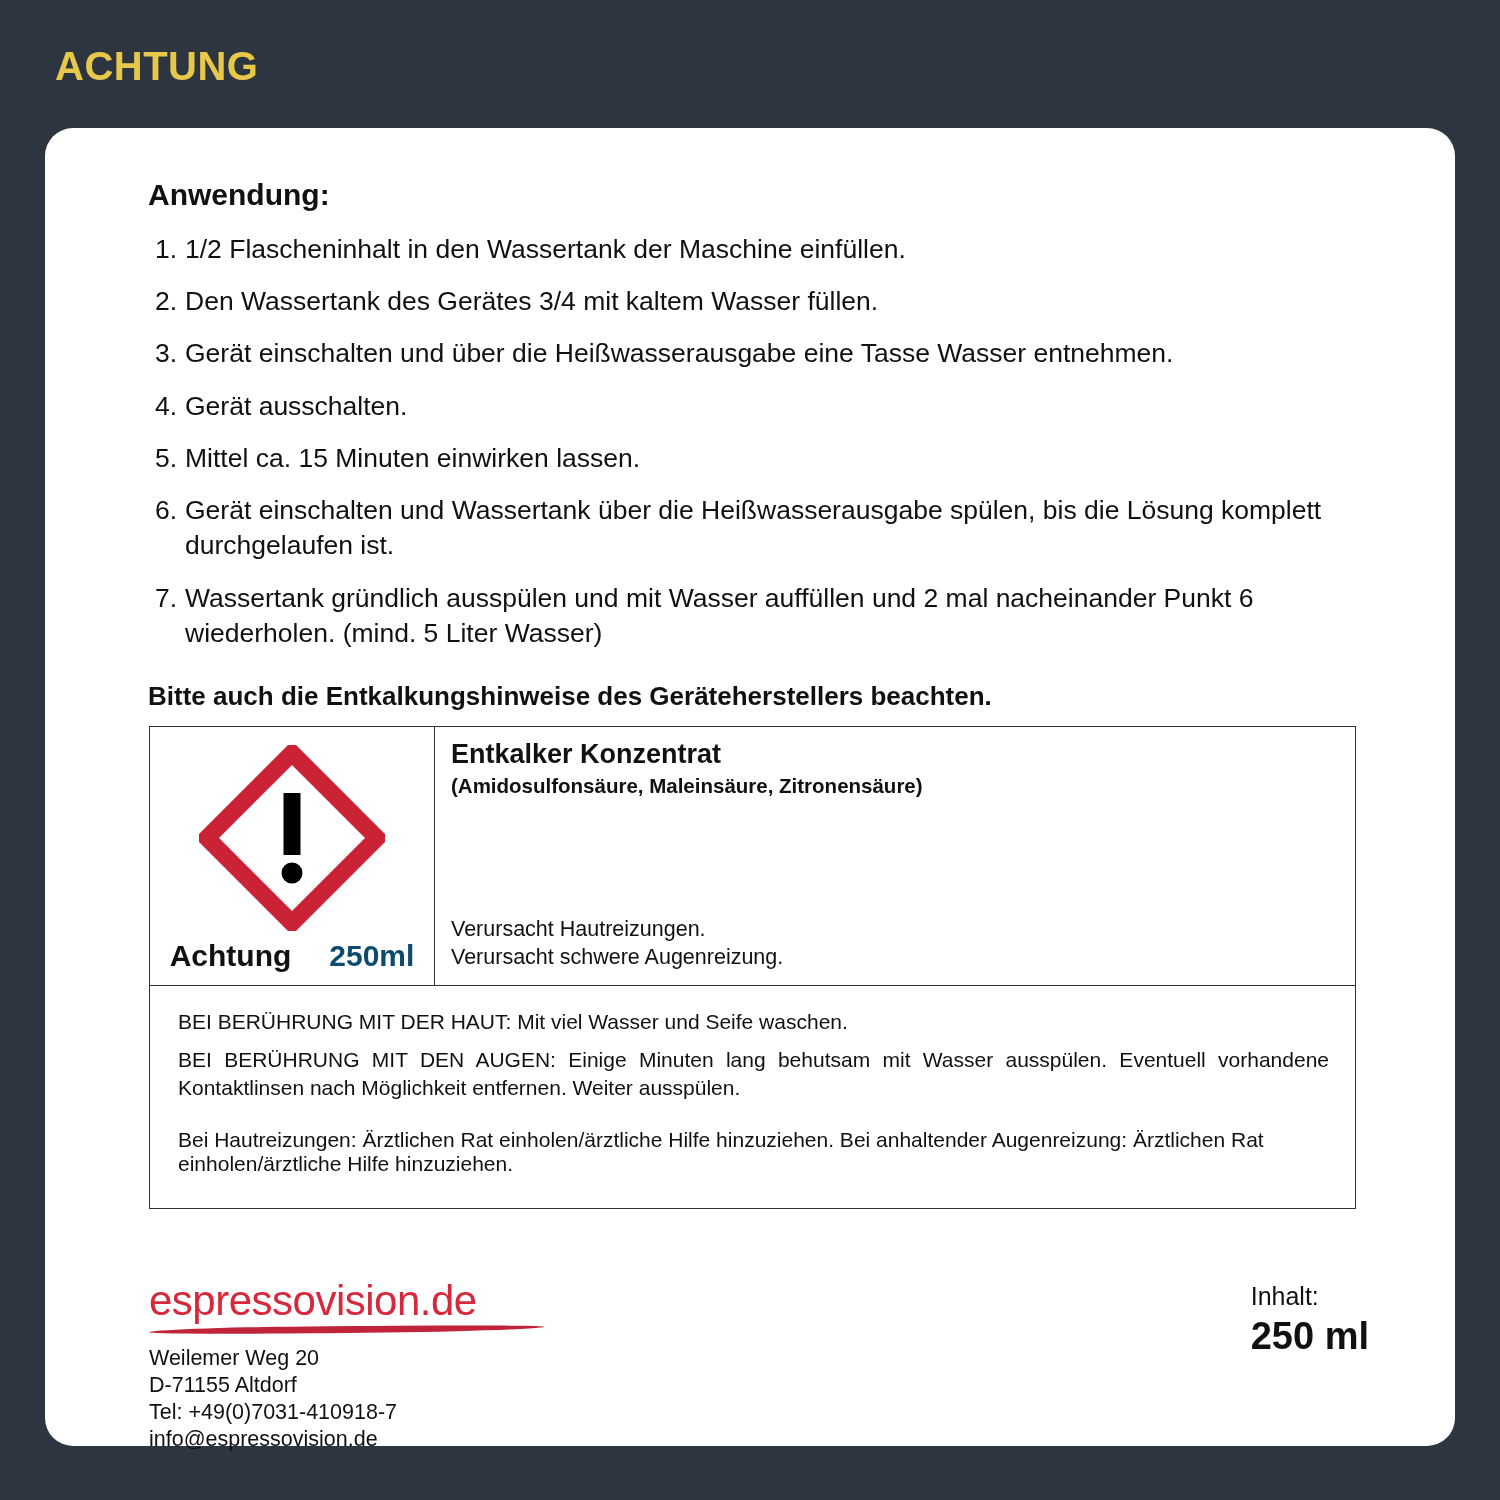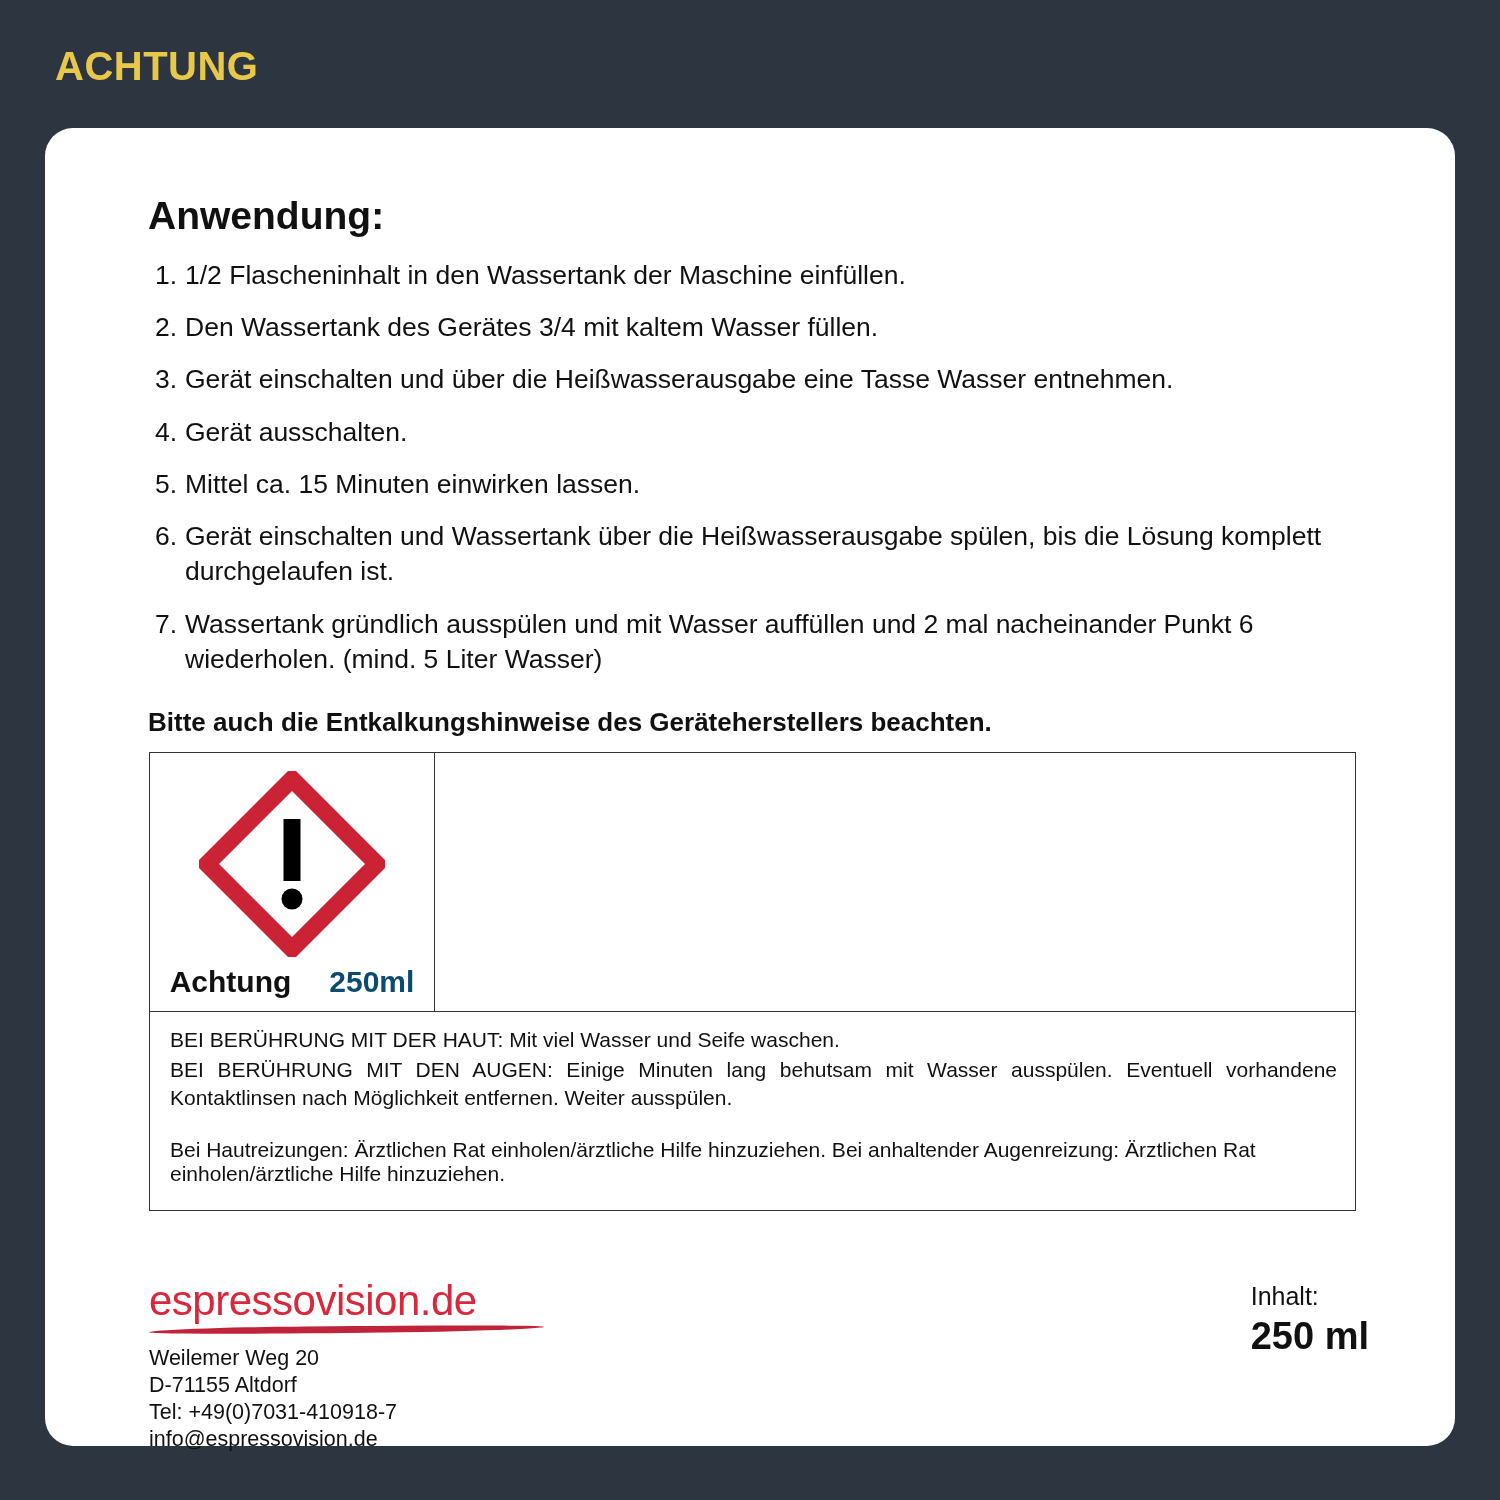--- a/index.html
+++ b/index.html
@@ -34,24 +34,24 @@
     left: 45px;
     top: 128px;
     width: 1410px;
     height: 1318px;
     background: #ffffff;
     border-radius: 28px;
     box-sizing: border-box;
     padding: 42px 56px 30px 58px;
   }
   .section-title {
-    font-size: 39px;
-    font-weight: bold;
-    color: #111;
-    margin: 24px 0 20px 45px;
+    font-size: 30px;
+    font-weight: bold;
+    color: #111;
+    margin: 8px 0 20px 45px;
   }
   ol.steps {
     margin: 0;
     padding: 0 0 0 0;
     list-style: none;
     counter-reset: stepc;
   }
   ol.steps li {
     position: relative;
     counter-increment: stepc;
@@ -152,21 +152,21 @@
   .ghs-bottom {
     padding: 12px 14px 20px 16px;
     font-size: 21px;
     color: #111;
   }
   .just {
     text-align: justify;
     line-height: 1.33;
   }
   .ghs-bottom p {
-    margin: 4px;
+    margin: 12px;
   }
   .ghs-bottom .para2 {
     margin-top: 26px;
   }
   
   .footer {
     position: absolute;
     left: 104px;
     top: 1152px;
   }
@@ -241,20 +241,28 @@
               <rect x="84.5" y="48" width="17" height="62" fill="#000000"></rect>
               <circle cx="93" cy="128" r="10.5" fill="#000000"></circle>
             </svg>
           </div>
           <div class="ghs-caption">
             <span class="word">Achtung</span>
             <span class="vol">250ml</span>
           </div>
         </div>
 
+        <div class="ghs-right">
+          <div class="prod-name">Entkalker Konzentrat</div>
+          <div class="prod-sub">(Amidosulfonsäure, Maleinsäure, Zitronensäure)</div>
+          <div class="hazard-lines">
+            <div>Verursacht Hautreizungen.</div>
+            <div>Verursacht schwere Augenreizung.</div>
+          </div>
+        </div>
 
       </div>
 
       <div class="ghs-bottom">
         <p>BEI BERÜHRUNG MIT DER HAUT: Mit viel Wasser und Seife waschen.</p>
         <p class="just">BEI BERÜHRUNG MIT DEN AUGEN: Einige Minuten lang behutsam mit Wasser ausspülen. Eventuell vorhandene Kontaktlinsen nach Möglichkeit entfernen. Weiter ausspülen.</p>
         <p class="para2">Bei Hautreizungen: Ärztlichen Rat einholen/ärztliche Hilfe hinzuziehen.  Bei anhaltender Augenreizung: Ärztlichen Rat einholen/ärztliche Hilfe hinzuziehen.</p>
       </div>
 
     </div>

